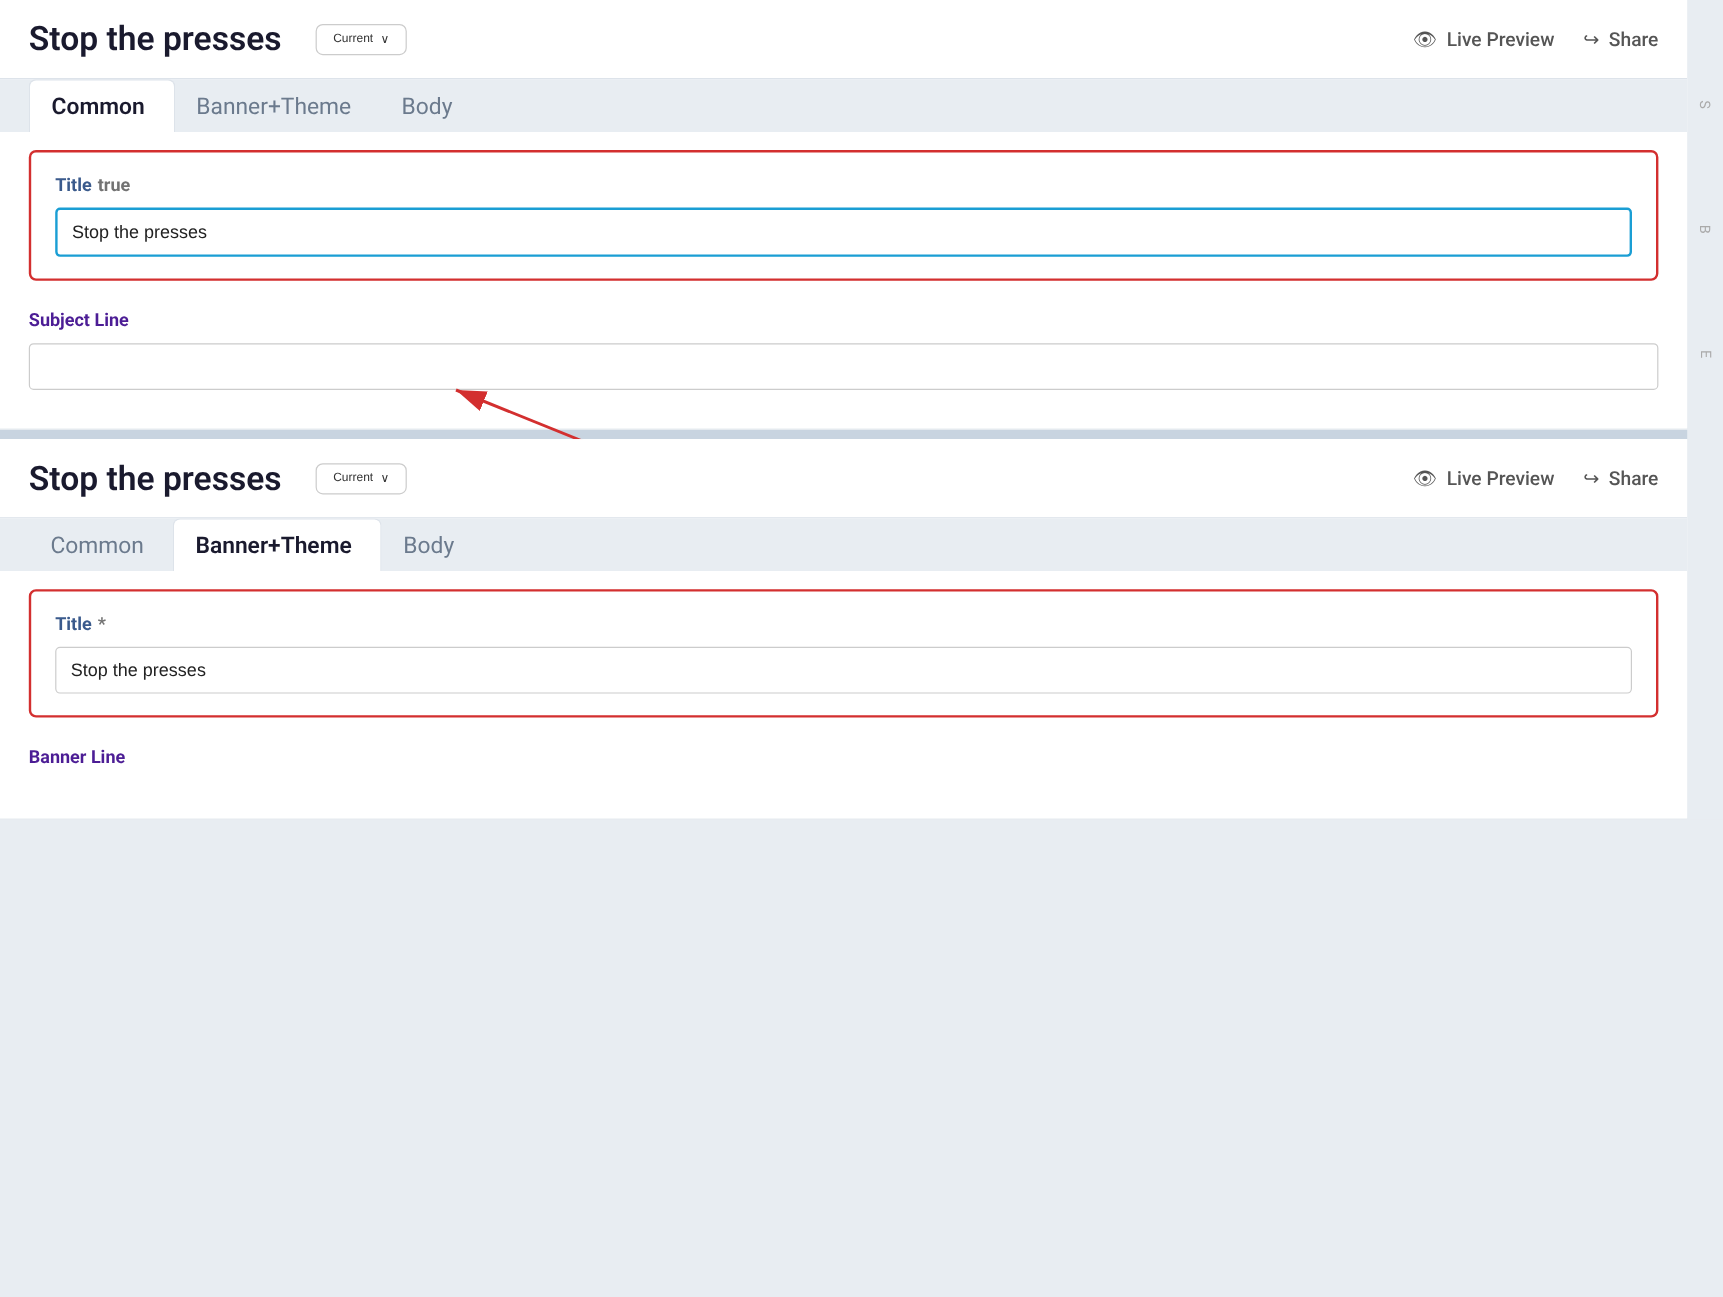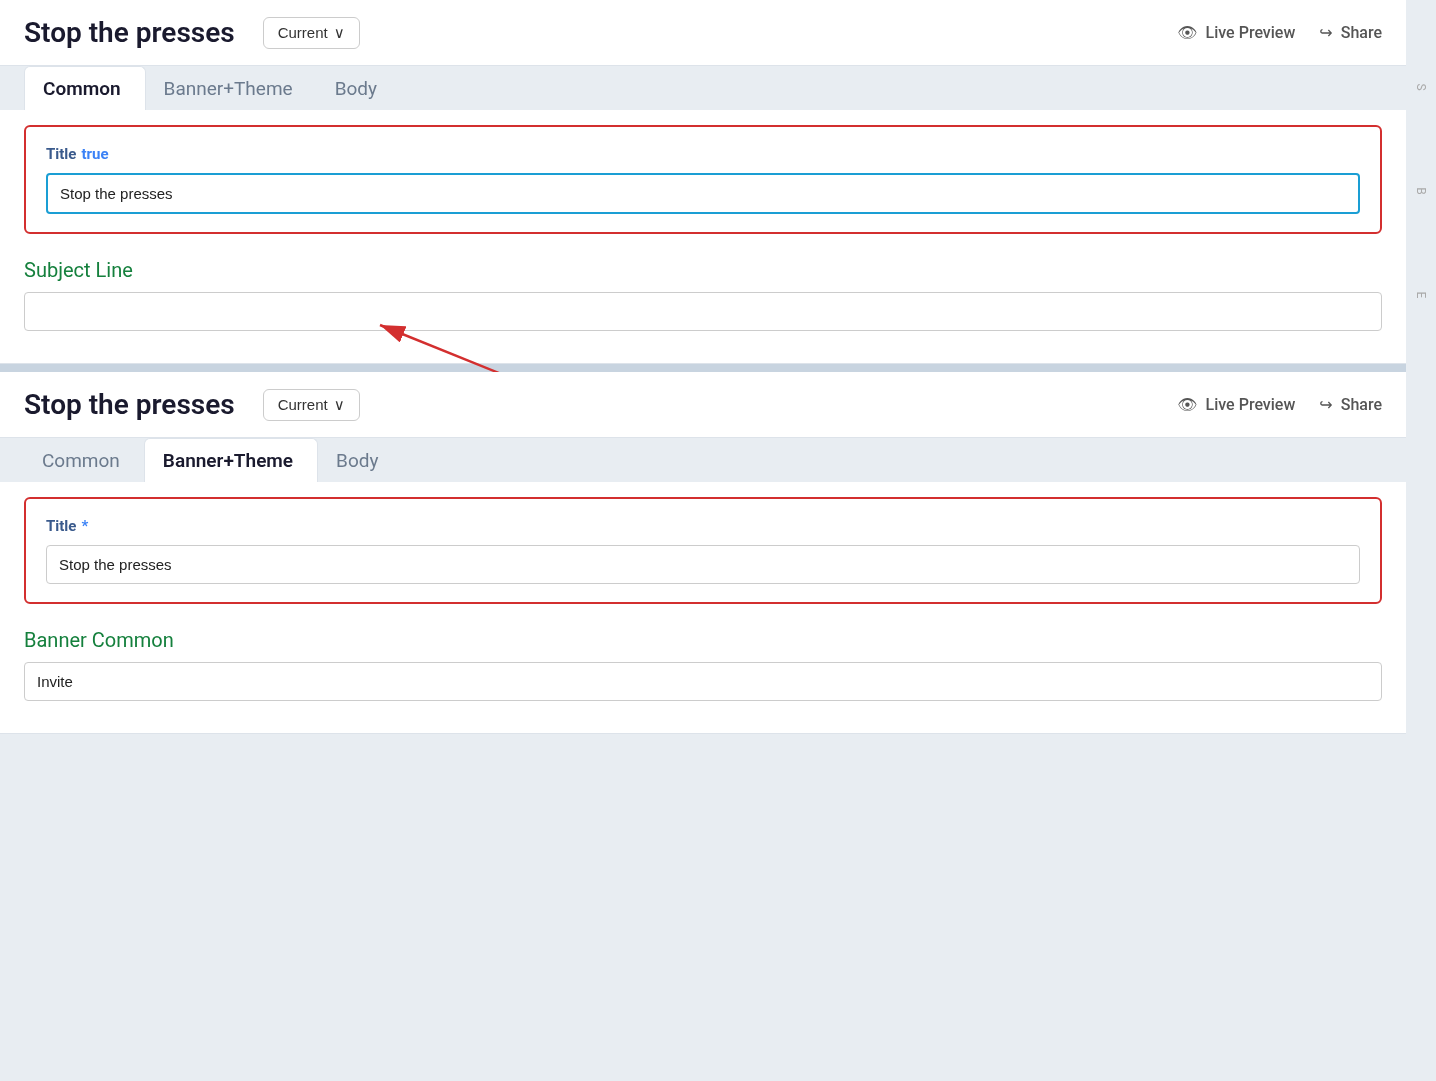--- a/index.html
+++ b/index.html
@@ -31,21 +31,21 @@
       font-size: 28px;
       font-weight: 600;
       color: #1a1a2e;
       flex: 0 0 auto;
     }
 
     .version-dropdown {
       border: 1px solid #ccc;
       border-radius: 6px;
       padding: 6px 14px;
-      font-size: 15px;
+      font-size: 10px;
       color: #333;
       background: #fff;
       cursor: pointer;
       display: flex;
       align-items: center;
       gap: 6px;
       margin-left: 8px;
     }
 
     .header-right {
@@ -122,21 +122,21 @@
       font-size: 15px;
       font-weight: 700;
       color: #3a5a8c;
       margin-bottom: 10px;
       display: flex;
       align-items: center;
       gap: 5px;
     }
 
     .required-star {
-      color: #3b82f6;
+      color: #737373;
       font-size: 15px;
     }
 
     .field-input {
       width: 100%;
       padding: 10px 12px;
       font-size: 15px;
       border: 2px solid #1a9ed4;
       border-radius: 4px;
       color: #222;
@@ -147,23 +147,23 @@
       width: 100%;
       padding: 10px 12px;
       font-size: 15px;
       border: 1px solid #ccc;
       border-radius: 4px;
       color: #222;
       outline: none;
     }
 
     .subject-label {
-      font-size: 20px;
-      font-weight: 400;
-      color: #15803d;
+      font-size: 15px;
+      font-weight: 700;
+      color: #4c1d95;
       margin-bottom: 10px;
     }
 
     
     .panel-divider {
       height: 8px;
       background: #c8d4e0;
     }
 
     .annotation-text {
@@ -290,22 +290,21 @@
 
       <div class="field-group">
         <div class="field-label">
           <span>Title</span>
           <span class="required-star">*</span>
         </div>
         <input class="field-input-plain" type="text" value="Stop the presses" style="">
       </div>
 
       <div>
-        <div class="subject-label">Banner Common</div>
-        <input class="field-input-plain" type="text" value="Invite" style="">
+        <div class="subject-label">Banner Line</div>
       </div>
     </div>
   </div>
 
   <div style="position:absolute;right:0;top:0;width:30px;height:100%;background:#e8edf2;display:flex;flex-direction:column;align-items:center;justify-content:flex-start;padding-top:80px;gap:90px;">
     <span style="font-size:12px;color:#aaa;transform:rotate(90deg);">S</span>
     <span style="font-size:12px;color:#aaa;transform:rotate(90deg);">B</span>
     <span style="font-size:12px;color:#aaa;transform:rotate(90deg);">E</span>
   </div>
 

